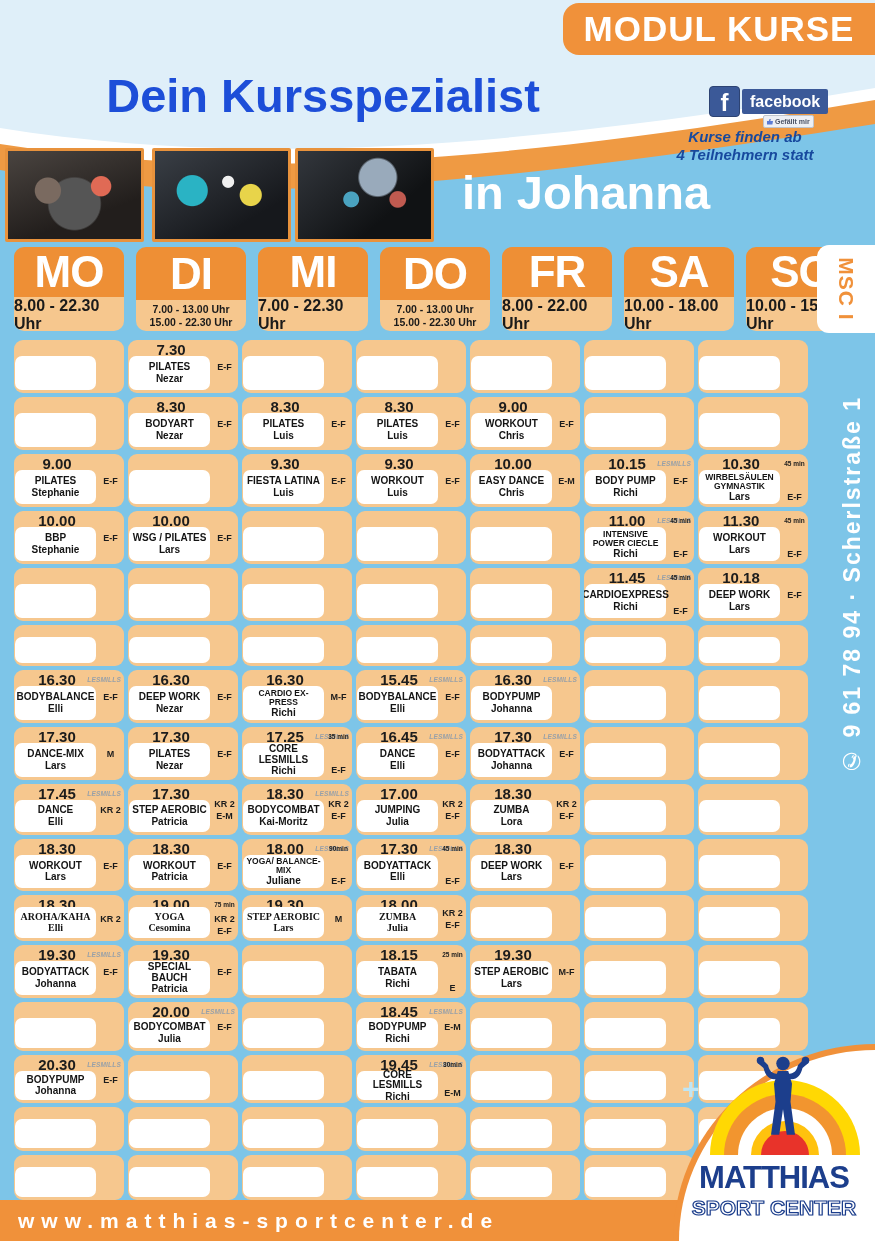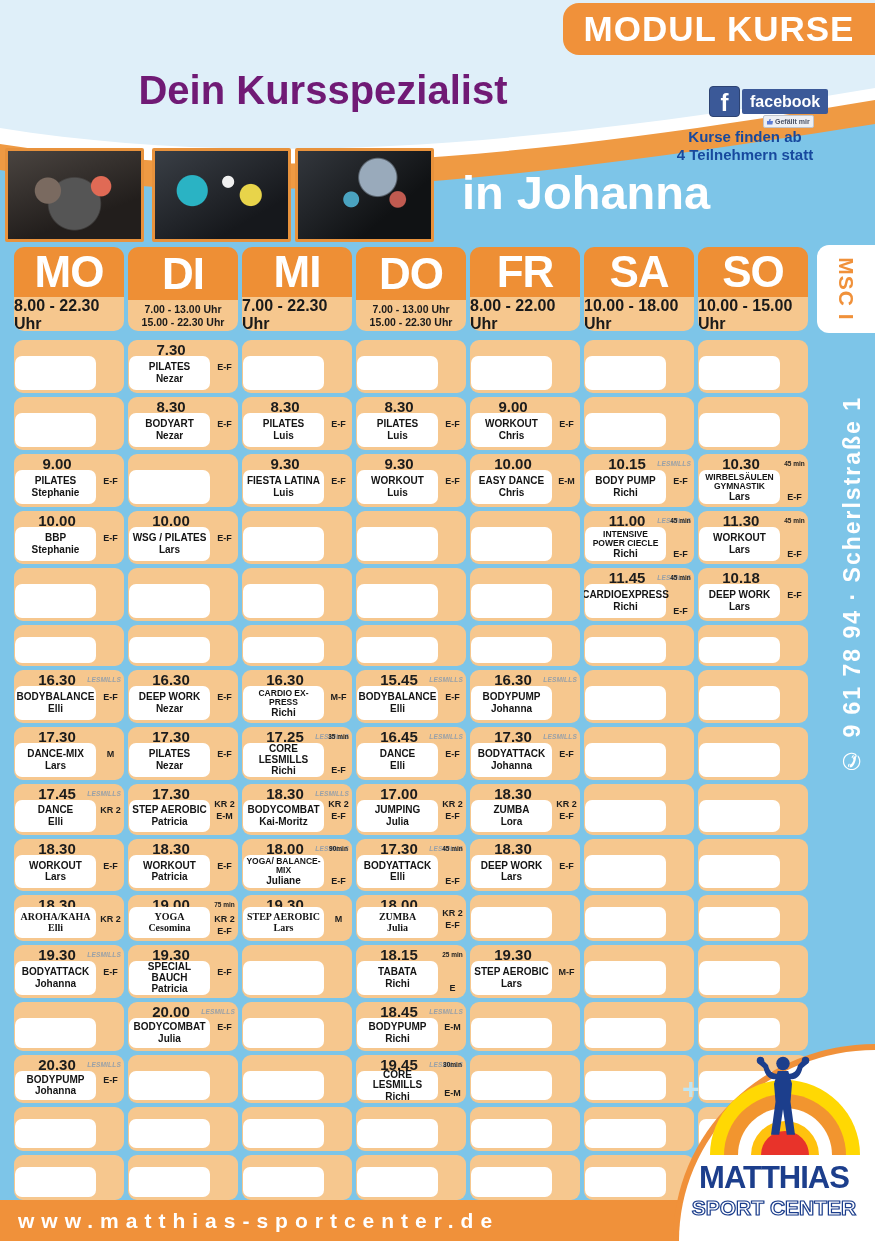--- a/index.html
+++ b/index.html
@@ -6,54 +6,54 @@
   body{width:875px;height:1241px;position:relative;overflow:hidden;background:#7DC5E8;
        font-family:"Liberation Sans","DejaVu Sans",sans-serif;}
   
   .top-waves{position:absolute;top:0;left:0;}
   
   .banner{position:absolute;top:3px;right:0;width:312px;height:52px;background:#F0913A;
           border-radius:16px 0 0 16px;display:flex;align-items:center;justify-content:center;}
   .banner span{color:#fff;font-weight:bold;font-size:35px;letter-spacing:1px;}
   
   .title{position:absolute;top:68px;left:78px;width:490px;margin:0;text-align:center;
-         color:#701a75;font-size:40px;font-weight:bold;letter-spacing:0;}
+         color:#1d4ed8;font-size:47px;font-weight:bold;letter-spacing:0;}
   
   .fb{position:absolute;top:86px;left:709px;display:flex;align-items:center;cursor:pointer;}
   .fb-f{width:29px;height:29px;background:#3B5998;border-radius:4px;color:#fff;font-weight:bold;
         font-size:24px;display:flex;align-items:flex-end;justify-content:center;line-height:26px;
         border:1px solid #2d4373;}
   .fb-word{height:25px;background:#3B5998;color:#fff;font-weight:bold;font-size:16px;
            padding:0 8px;display:flex;align-items:center;border-radius:2px;margin-left:2px;}
   .fb-like{position:absolute;top:115px;left:763px;height:11px;background:#EDEFF4;border:1px solid #bfc4cc;
            border-radius:2px;display:flex;align-items:center;gap:2px;padding:0 3px;
            font-size:7px;color:#4b5366;font-weight:bold;cursor:pointer;}
   .thumb{width:6px;height:6px;background:#5B7BD5;display:inline-block;
          clip-path:polygon(0 40%,30% 40%,45% 0,65% 10%,55% 40%,100% 40%,90% 100%,0 100%);}
   
   .note{position:absolute;top:128px;left:640px;width:210px;text-align:center;color:#17499E;
-        font-weight:bold;font-size:15px;line-height:18px;}
+        font-weight:bold;font-size:15px;line-height:18px;font-style:italic;}
   
   .photo{position:absolute;top:148px;height:88px;width:133px;border:3px solid #E8923C;border-radius:2px;}
   .p1{left:5px;background:radial-gradient(circle at 30% 45%,#7a6a60 0 12%,transparent 13%),
                 radial-gradient(circle at 70% 40%,#e06a55 0 9%,transparent 10%),
                 radial-gradient(circle at 50% 60%,#555 0 30%,transparent 32%),
                 linear-gradient(160deg,#4a4440,#221e1c 70%);}
   .p2{left:152px;background:radial-gradient(circle at 28% 45%,#2ab3c4 0 14%,transparent 15%),
                 radial-gradient(circle at 72% 50%,#e8d44a 0 10%,transparent 11%),
                 radial-gradient(circle at 55% 35%,#f0f0f0 0 6%,transparent 7%),
                 linear-gradient(150deg,#3a3f46,#16181c 75%);}
   .p3{left:295px;background:radial-gradient(circle at 60% 30%,#9ab 0 18%,transparent 20%),
                 radial-gradient(circle at 40% 55%,#4aa3c0 0 8%,transparent 9%),
                 radial-gradient(circle at 75% 55%,#c05a50 0 7%,transparent 8%),
                 linear-gradient(140deg,#33373d,#101214 70%);}
   
   .location{position:absolute;top:165px;left:462px;color:#fff;font-weight:bold;font-size:47px;}
   
-  .day-row{position:absolute;top:247px;left:14px;display:grid;grid-template-columns:repeat(7,110px);gap:4px;}
+  .day-row{position:absolute;top:247px;left:14px;display:grid;grid-template-columns:repeat(7,110px);gap:12px;}
   .day-box{height:84px;border-radius:10px;overflow:hidden;display:flex;flex-direction:column;}
   .day-label{height:53px;background:#EE8F35;color:#fff;font-weight:bold;font-size:44px;
              display:flex;align-items:center;justify-content:center;letter-spacing:-1px;}
   .day-hours{flex:1;background:#F6C78E;display:flex;flex-direction:column;align-items:center;
              justify-content:center;font-weight:bold;color:#1a1a1a;}
   .day-hours .h1{font-size:16px;}
   .day-hours .h2{font-size:10.5px;line-height:12.5px;}
   
   .grid{position:absolute;top:340px;left:14px;}
   .row{display:grid;grid-template-columns:repeat(7,110px);gap:4px;margin-bottom:4px;}

